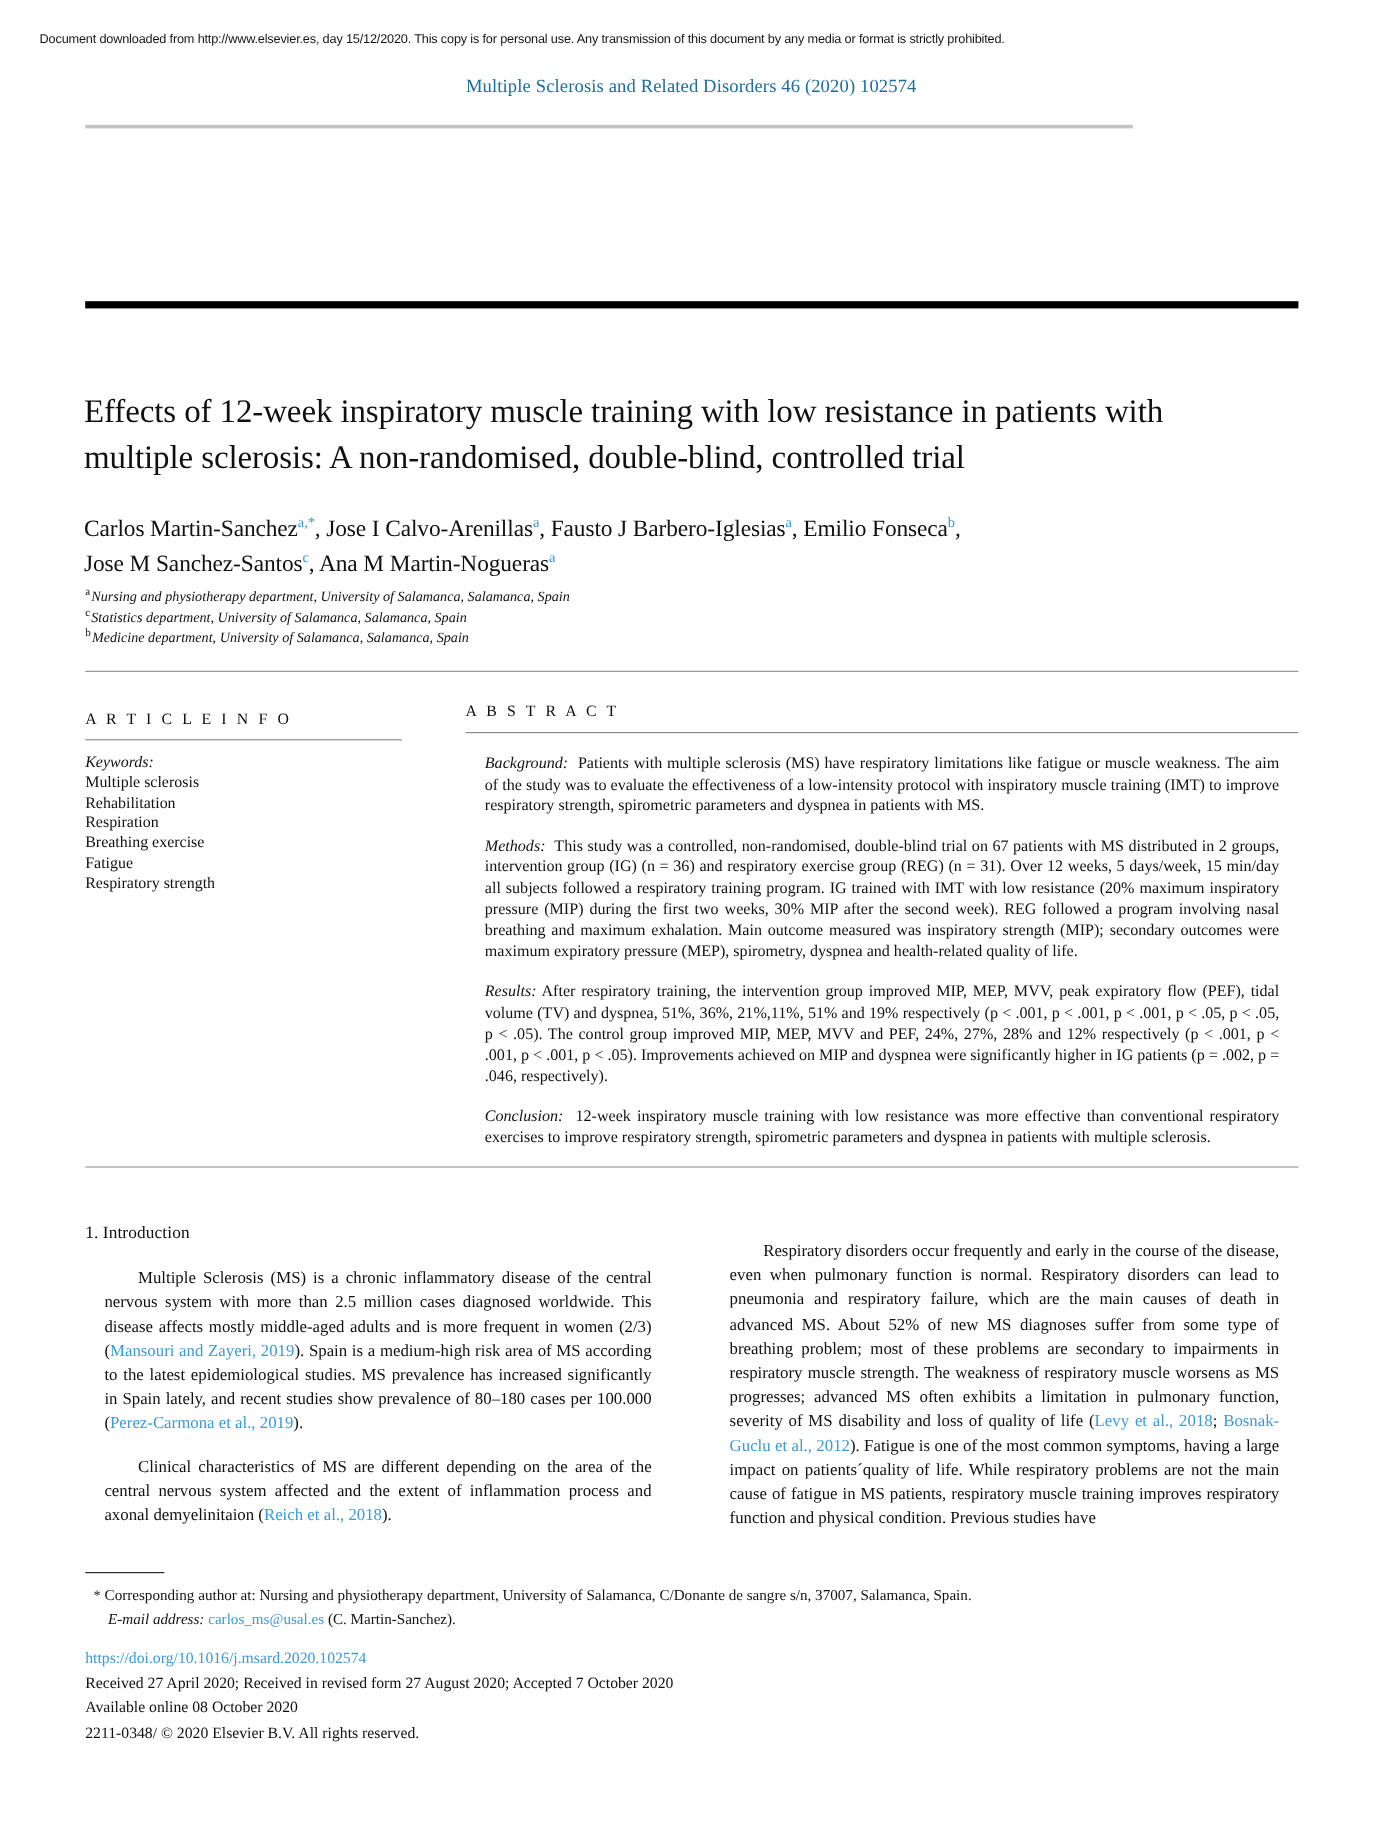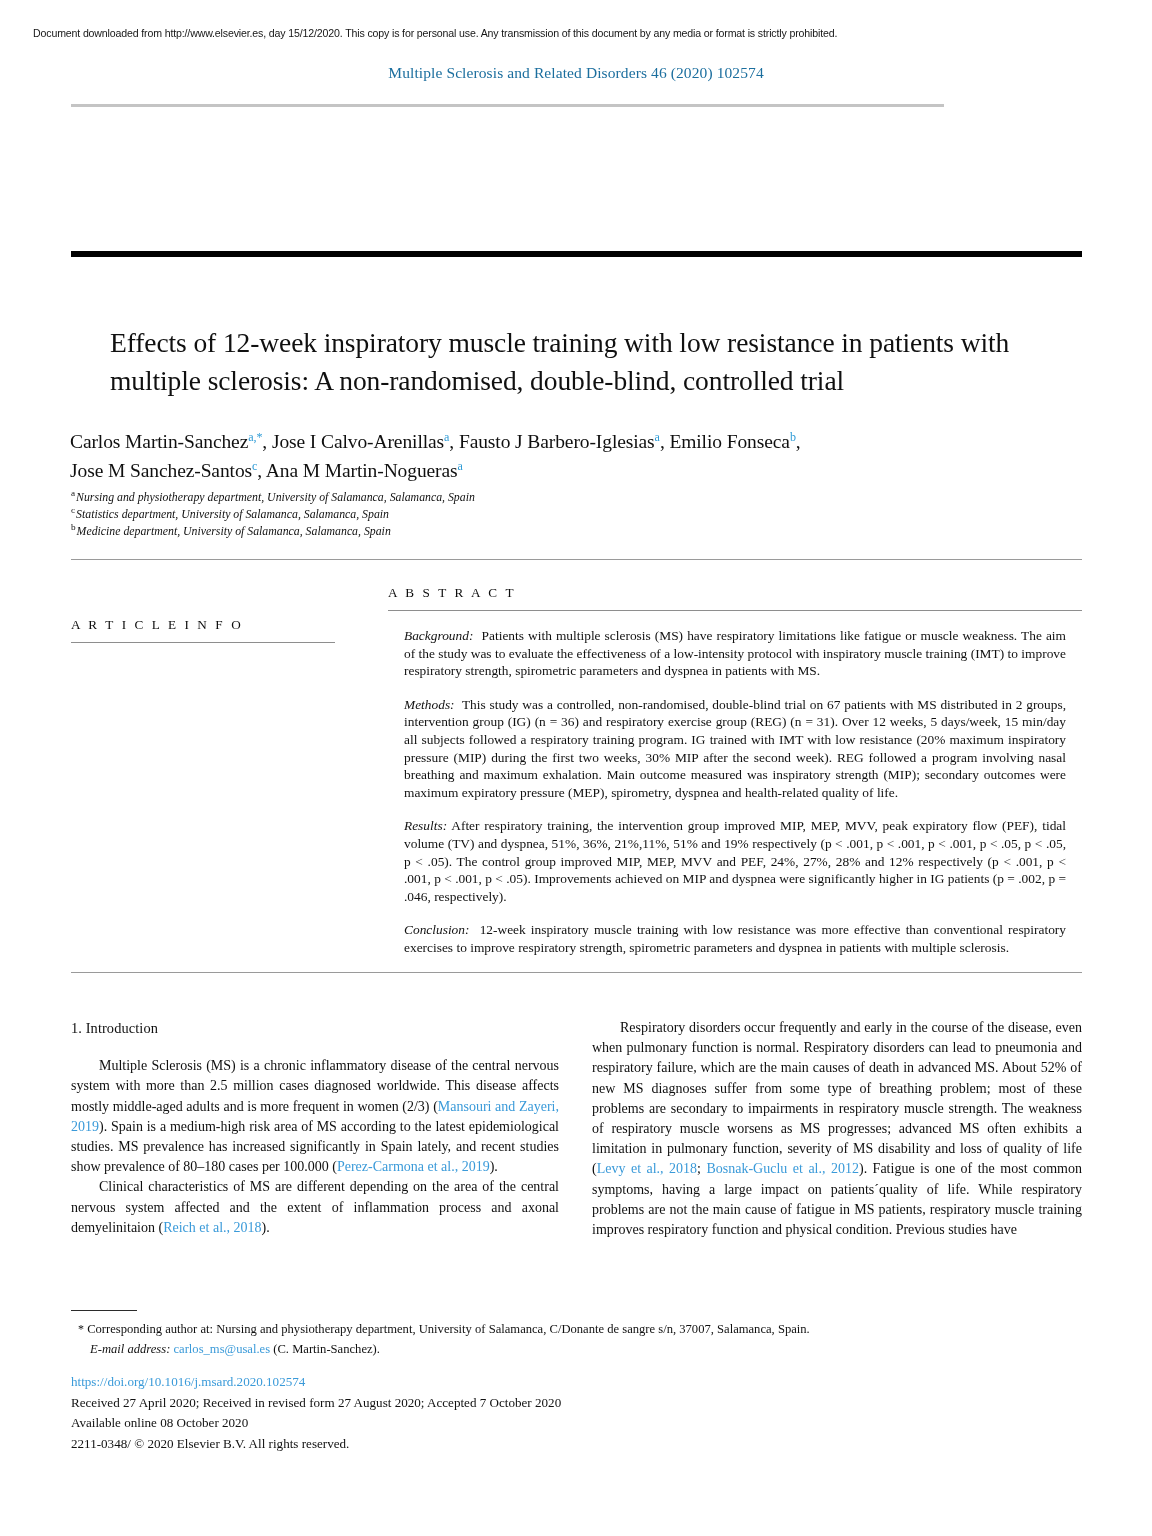--- a/index.html
+++ b/index.html
@@ -70,21 +70,20 @@
   .article-title {
     position: absolute;
     left: 70px;
     top: 306px;
     width: 900px;
     font-size: 27.5px;
     line-height: 38px;
     font-weight: normal;
     letter-spacing: -0.1px;
     color: #101010;
-    margin-left: 40px;
   }
 
   
   .authors {
     position: absolute;
     left: 70px;
     top: 427px;
     width: 1010px;
     font-size: 19.5px;
     line-height: 29px;
@@ -125,21 +124,21 @@
     height: 1px;
     background: #9a9a9a;
   }
   .rule-abs-top { top: 559px; }
   .rule-abs-bottom { top: 972px; }
 
   
   .info-col {
     position: absolute;
     left: 71px;
-    top: 617px;
+    top: 591px;
     width: 264px;
     font-family: Liberation Serif, serif;
   }
   .col-head {
     font-size: 13.2px;
     letter-spacing: 2.6px;
     color: #0d0d0d;
   }
   .col-head-rule {
     margin-top: 9px;
@@ -189,21 +188,21 @@
   .body-col.right { left: 592px; width: 490px; }
 
   .sec-heading {
     font-weight: normal;
     font-size: 14.4px;
     margin: 0 0 18px 0;
     text-align: left;
     letter-spacing: 0.1px;
   }
   .body-col p {
-    margin: 0;
+    margin: 16px;
     text-indent: 28px;
   }
   .cite { color: #3a9ad9; }
 
   
   .foot-rule {
     position: absolute;
     left: 71px;
     top: 1310px;
     width: 66px;
@@ -260,20 +259,29 @@
     <div><sup>c</sup><span>Statistics department, University of Salamanca, Salamanca, Spain</span></div>
     <div><sup>b</sup><span>Medicine department, University of Salamanca, Salamanca, Spain</span></div>
   </div>
 
   <div class="rule-full rule-abs-top"></div>
   <div class="rule-full rule-abs-bottom"></div>
 
   <div class="info-col">
     <div class="col-head">A R T I C L E  I N F O</div>
     <div class="col-head-rule"></div>
+    <div class="keywords">
+      <div class="kw-label">Keywords:</div>
+      <div>Multiple sclerosis</div>
+      <div>Rehabilitation</div>
+      <div>Respiration</div>
+      <div>Breathing exercise</div>
+      <div>Fatigue</div>
+      <div>Respiratory strength</div>
+    </div>
   </div>
 
   <div class="abs-col">
     <div class="col-head">A B S T R A C T</div>
     <div class="col-head-rule"></div>
     <div class="abs-body">
       <p><i>Background:</i>&nbsp; <span>Patients with multiple sclerosis (MS) have respiratory limitations like fatigue or muscle weakness. The aim of the study was to evaluate the effectiveness of a low-intensity protocol with inspiratory muscle training (IMT) to improve respiratory strength, spirometric parameters and dyspnea in patients with MS.</span></p>
       <p><i>Methods:</i>&nbsp; <span>This study was a controlled, non-randomised, double-blind trial on 67 patients with MS distributed in 2 groups, intervention group (IG) (n = 36) and respiratory exercise group (REG) (n = 31). Over 12 weeks, 5 days/week, 15 min/day all subjects followed a respiratory training program. IG trained with IMT with low resistance (20% maximum inspiratory pressure (MIP) during the first two weeks, 30% MIP after the second week). REG followed a program involving nasal breathing and maximum exhalation. Main outcome measured was inspiratory strength (MIP); secondary outcomes were maximum expiratory pressure (MEP), spirometry, dyspnea and health-related quality of life.</span></p>
       <p><i>Results:</i> <span>After respiratory training, the intervention group improved MIP, MEP, MVV, peak expiratory flow (PEF), tidal volume (TV) and dyspnea, 51%, 36%, 21%,11%, 51% and 19% respectively (p &lt; .001, p &lt; .001, p &lt; .001, p &lt; .05, p &lt; .05, p &lt; .05). The control group improved MIP, MEP, MVV and PEF, 24%, 27%, 28% and 12% respectively (p &lt; .001, p &lt; .001, p &lt; .001, p &lt; .05). Improvements achieved on MIP and dyspnea were significantly higher in IG patients (p = .002, p = .046, respectively).</span></p>
       <p><i>Conclusion:</i>&nbsp; <span>12-week inspiratory muscle training with low resistance was more effective than conventional respiratory exercises to improve respiratory strength, spirometric parameters and dyspnea in patients with multiple sclerosis.</span></p>

